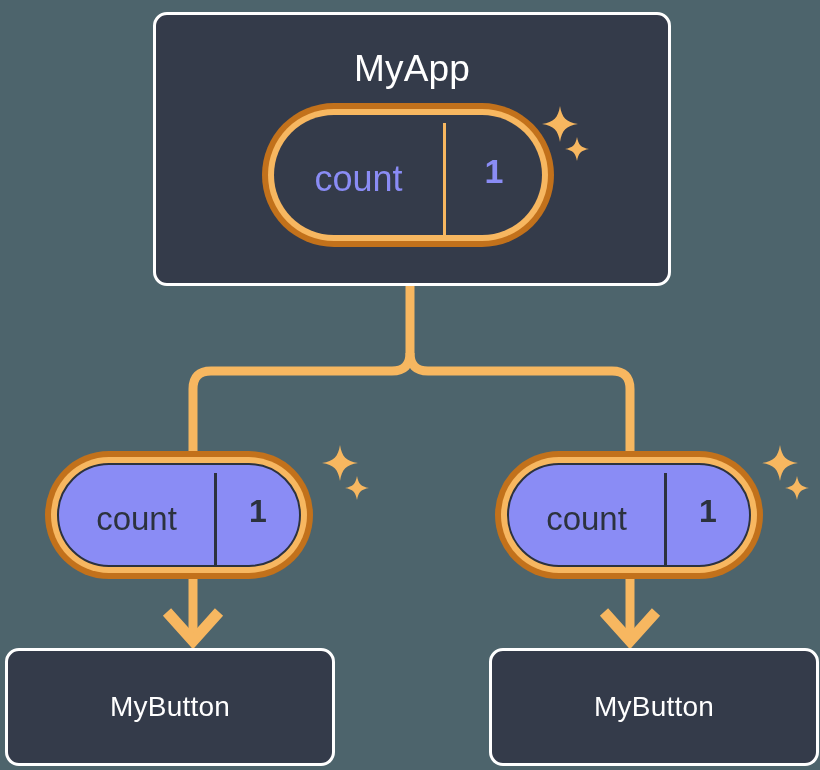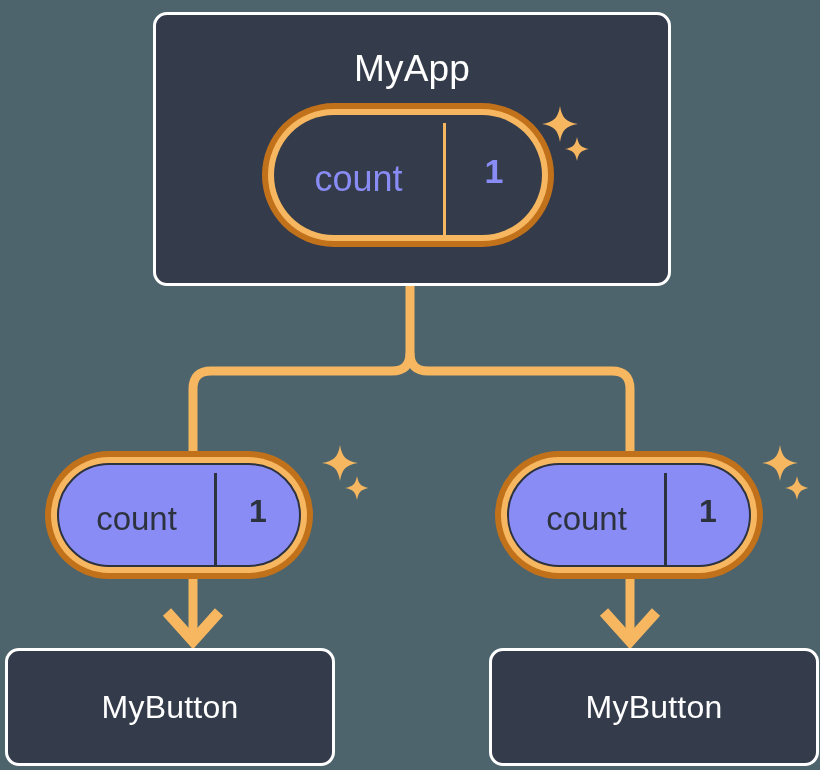--- a/index.html
+++ b/index.html
@@ -60,21 +60,21 @@
   .button-box {
     width: 330px;
     height: 118px;
     top: 648px;
     display: flex;
     align-items: center;
     justify-content: center;
   }
   #button-box-left  { left: 5px; }
   #button-box-right { left: 489px; }
-  .button-box .box-title { font-size: 32px; }
+  .button-box .box-title { font-size: 28px; }
 
   
   .pill-wrap {
     position: absolute;
     z-index: 4;
   }
   .pill {
     position: relative;
     display: flex;
     align-items: stretch;

